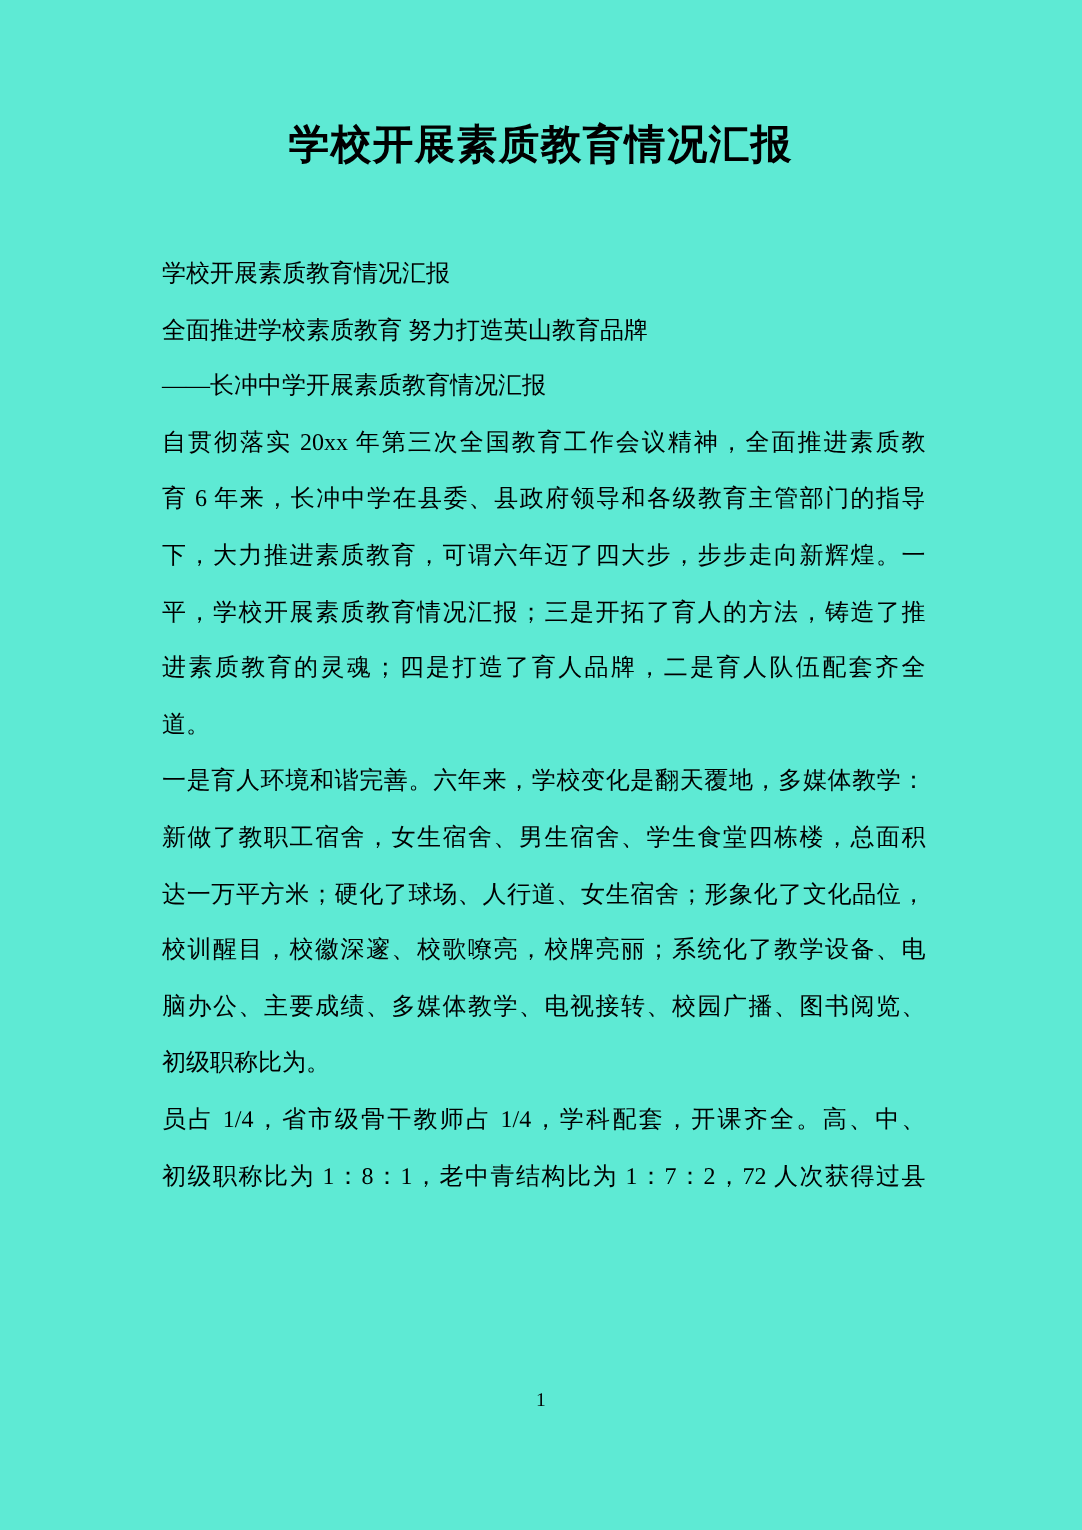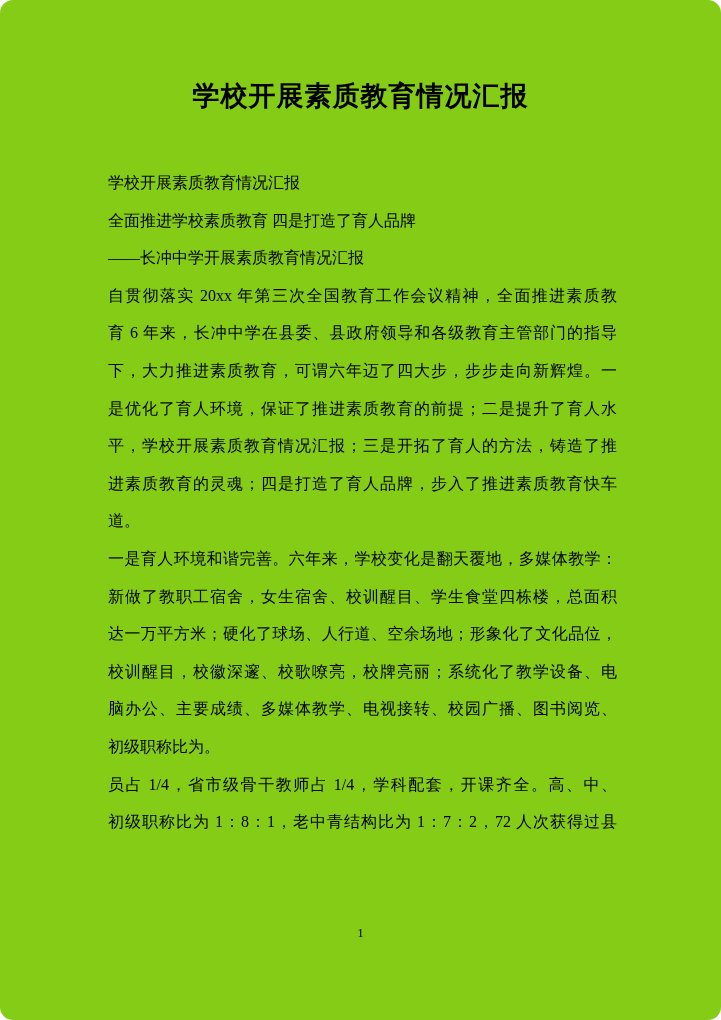--- a/index.html
+++ b/index.html
@@ -4,25 +4,24 @@
 <style>
   html, body {
     margin: 0;
     padding: 0;
     background: #ffffff;
   }
   .page {
     position: relative;
     width: 721px;
     height: 1020px;
-    background: #84cc16;
+    background: #5eead4;
     color: #000000;
     font-family: "Liberation Serif", "DejaVu Serif", serif;
     overflow: hidden;
-    border-radius: 13px;
   }
   .doc-title {
     margin: 76px 0 0 0;
     text-align: center;
     font-size: 27px;
     font-weight: bold;
     line-height: 40px;
     letter-spacing: 1px;
   }
   .body-text {
@@ -55,38 +54,37 @@
 <body>
 
 <div class="page">
   <h1 class="doc-title">学校开展素质教育情况汇报</h1>
 
   <div class="body-text">
       <div class="para">
         <div class="line">学校开展素质教育情况汇报</div>
       </div>
       <div class="para">
-        <div class="line">全面推进学校素质教育 四是打造了育人品牌</div>
+        <div class="line">全面推进学校素质教育 努力打造英山教育品牌</div>
       </div>
       <div class="para">
         <div class="line">——长冲中学开展素质教育情况汇报</div>
       </div>
       <div class="para">
         <div class="line just">自贯彻落实 20xx 年第三次全国教育工作会议精神，全面推进素质教</div>
         <div class="line just">育 6 年来，长冲中学在县委、县政府领导和各级教育主管部门的指导</div>
         <div class="line just">下，大力推进素质教育，可谓六年迈了四大步，步步走向新辉煌。一</div>
-        <div class="line just">是优化了育人环境，保证了推进素质教育的前提；二是提升了育人水</div>
         <div class="line just">平，学校开展素质教育情况汇报；三是开拓了育人的方法，铸造了推</div>
-        <div class="line just">进素质教育的灵魂；四是打造了育人品牌，步入了推进素质教育快车</div>
+        <div class="line just">进素质教育的灵魂；四是打造了育人品牌，二是育人队伍配套齐全</div>
         <div class="line">道。</div>
       </div>
       <div class="para">
         <div class="line just">一是育人环境和谐完善。六年来，学校变化是翻天覆地，多媒体教学：</div>
-        <div class="line just">新做了教职工宿舍，女生宿舍、校训醒目、学生食堂四栋楼，总面积</div>
-        <div class="line just">达一万平方米；硬化了球场、人行道、空余场地；形象化了文化品位，</div>
+        <div class="line just">新做了教职工宿舍，女生宿舍、男生宿舍、学生食堂四栋楼，总面积</div>
+        <div class="line just">达一万平方米；硬化了球场、人行道、女生宿舍；形象化了文化品位，</div>
         <div class="line just">校训醒目，校徽深邃、校歌嘹亮，校牌亮丽；系统化了教学设备、电</div>
         <div class="line just">脑办公、主要成绩、多媒体教学、电视接转、校园广播、图书阅览、</div>
         <div class="line">初级职称比为。</div>
       </div>
       <div class="para">
         <div class="line just">员占 1/4，省市级骨干教师占 1/4，学科配套，开课齐全。高、中、</div>
         <div class="line just">初级职称比为 1：8：1，老中青结构比为 1：7：2，72 人次获得过县</div>
       </div>
     </div>
 

